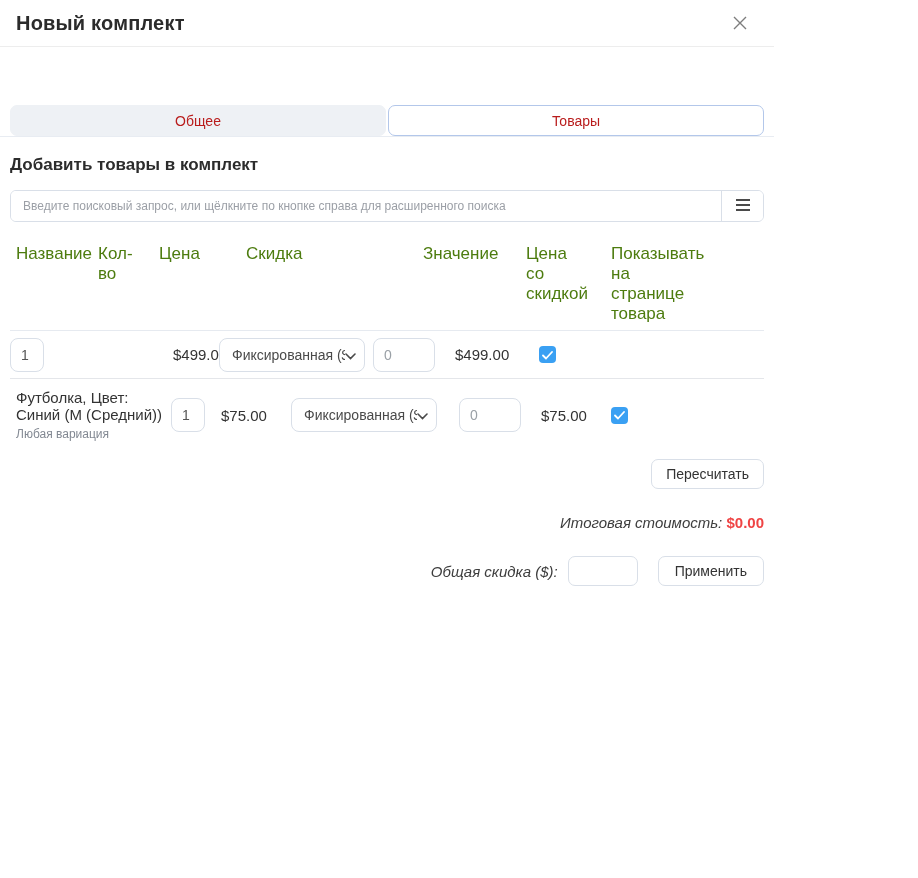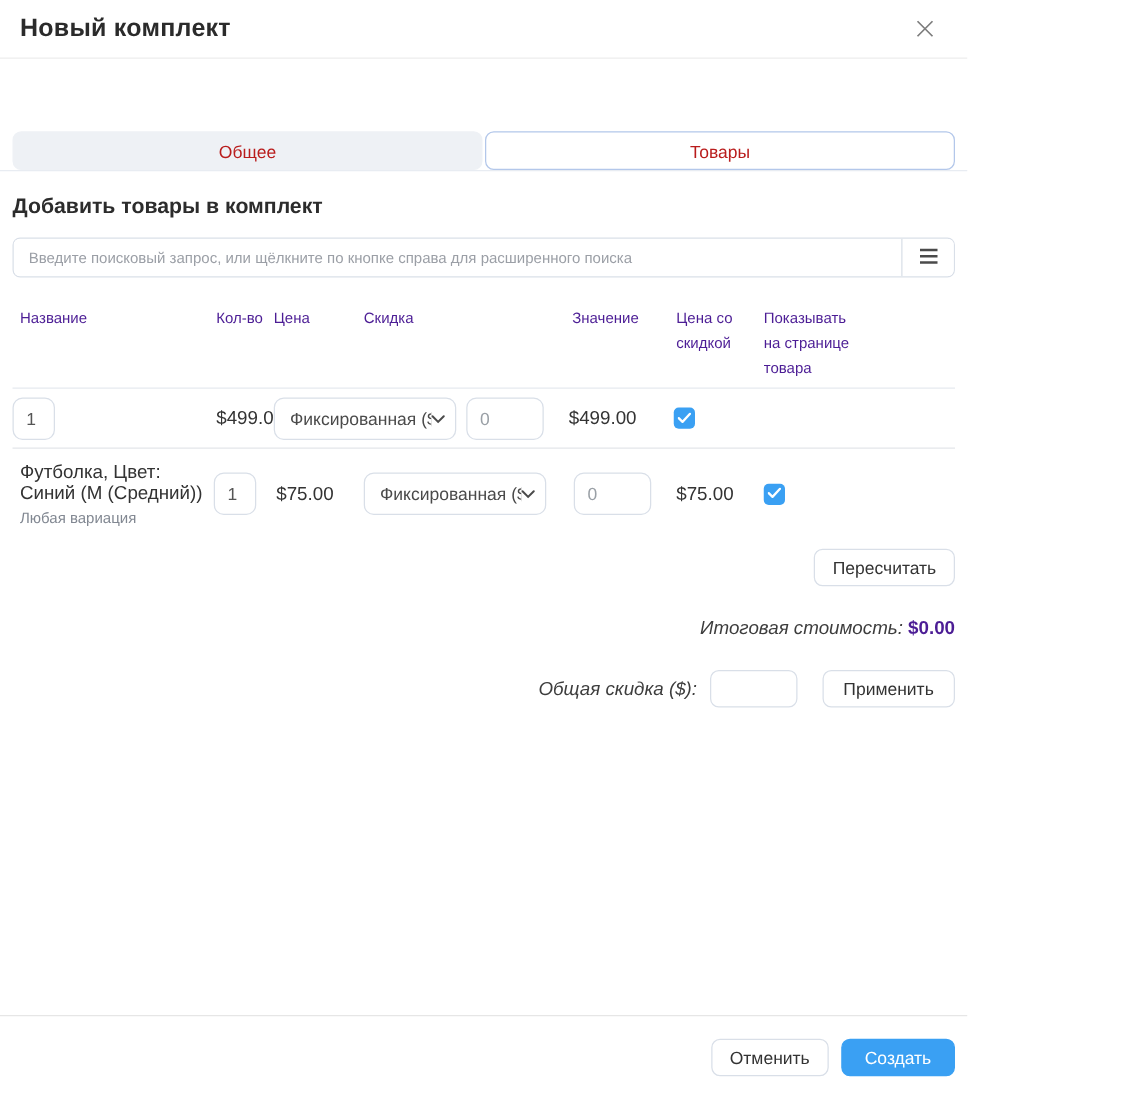--- a/index.html
+++ b/index.html
@@ -29,21 +29,21 @@
   .search-group input { flex: 1; border: none; outline: none; padding: 0 12px; font-size: 12px;
                         font-family: Liberation Sans, sans-serif; color: #ec4899; }
   .search-group input::placeholder { color: #9b9fa6; }
   .adv-search-btn { width: 42px; border: none; border-left: 1px solid #d9dfe8; background: #fff;
                     display: flex; align-items: center; justify-content: center; cursor: pointer; }
 
   
   .table { margin: 0 10px; }
   .trow, .thead { display: grid; grid-template-columns: minmax(0,1fr) 48px 72px 162px 86px 72px 153px; }
   .thead { align-items: start; padding-top: 22px; padding-bottom: 6px; border-bottom: 1px solid #e6eaf0;
-           color: #4c1d95; font-size: 12px; line-height: 20px; }
+           color: #4d7c0f; font-size: 17px; line-height: 20px; gap: 15px; }
   .thead .c-name { padding-left: 6px; }
   .thead .c-qty { padding-left: 2px; }
   .thead .c-val { text-align: right; padding-right: 28px; }
   .thead .c-disc2 { padding-left: 2px; max-width: 64px; }
   .thead .c-show { max-width: 82px; }
   .trow { align-items: center; min-height: 48px; }
   .trow.tall { min-height: 72px; }
   .trow.r1 { border-bottom: 1px solid #e4e6ea; }
   .cell-name { padding-left: 6px; font-size: 15px; color: #333; }
   .cell-variant { font-size: 12px; color: #828892; margin-top: 4px; }
@@ -61,21 +61,21 @@
   .c-val-cell { display: flex; justify-content: flex-end; }
   .checkbox { width: 17px; height: 17px; border-radius: 4px; background: #3aa0f3;
               display: flex; align-items: center; justify-content: center; cursor: pointer; }
 
   
   .recalc-row { display: flex; justify-content: flex-end; margin: 8px 10px 0 10px; }
   .btn { height: 30px; padding: 0 14px; border: 1px solid #d9dfe8; border-radius: 7px;
          background: #fff; color: #333; font-size: 14px; font-family: inherit; cursor: pointer; }
   .totals { margin: 24px 10px 0 10px; text-align: right; font-size: 15px; line-height: 20px; color: #3d3d3d; }
   .totals .lbl { font-style: italic; }
-  .totals b { color: #4c1d95; font-style: normal; }
+  .totals b { color: #ef4444; font-style: normal; }
   .discount-row { display: flex; justify-content: flex-end; align-items: center;
                   margin: 23px 10px 0 10px; gap: 10px; }
   .discount-row .lbl { font-style: italic; font-size: 15px; color: #3d3d3d; margin-right: 0px; }
   .discount-input { width: 70px; height: 30px; border: 1px solid #d9dfe8; border-radius: 7px;
                     padding: 0 8px; font-size: 14px; outline: none; font-family: inherit; }
   .discount-row .btn { margin-left: 10px; padding: 0 16px; }
 
   
   .modal-footer { position: absolute; left: 0; right: 0; bottom: 0; height: 66px;
                   border-top: 1px solid #e6e6e6; display: flex; align-items: center;
@@ -203,18 +203,14 @@
   <div class="totals">
     <div><span class="lbl">Итоговая стоимость:</span> <b>$0.00</b></div>
   </div>
 
   <div class="discount-row">
     <span class="lbl">Общая скидка ($):</span>
     <input class="discount-input" value="" style="">
     <button class="btn">Применить</button>
   </div>
 
-  <div class="modal-footer">
-    <button class="btn">Отменить</button>
-    <button class="btn btn-primary">Создать</button>
-  </div>
 
 </div>
 
 </body></html>

